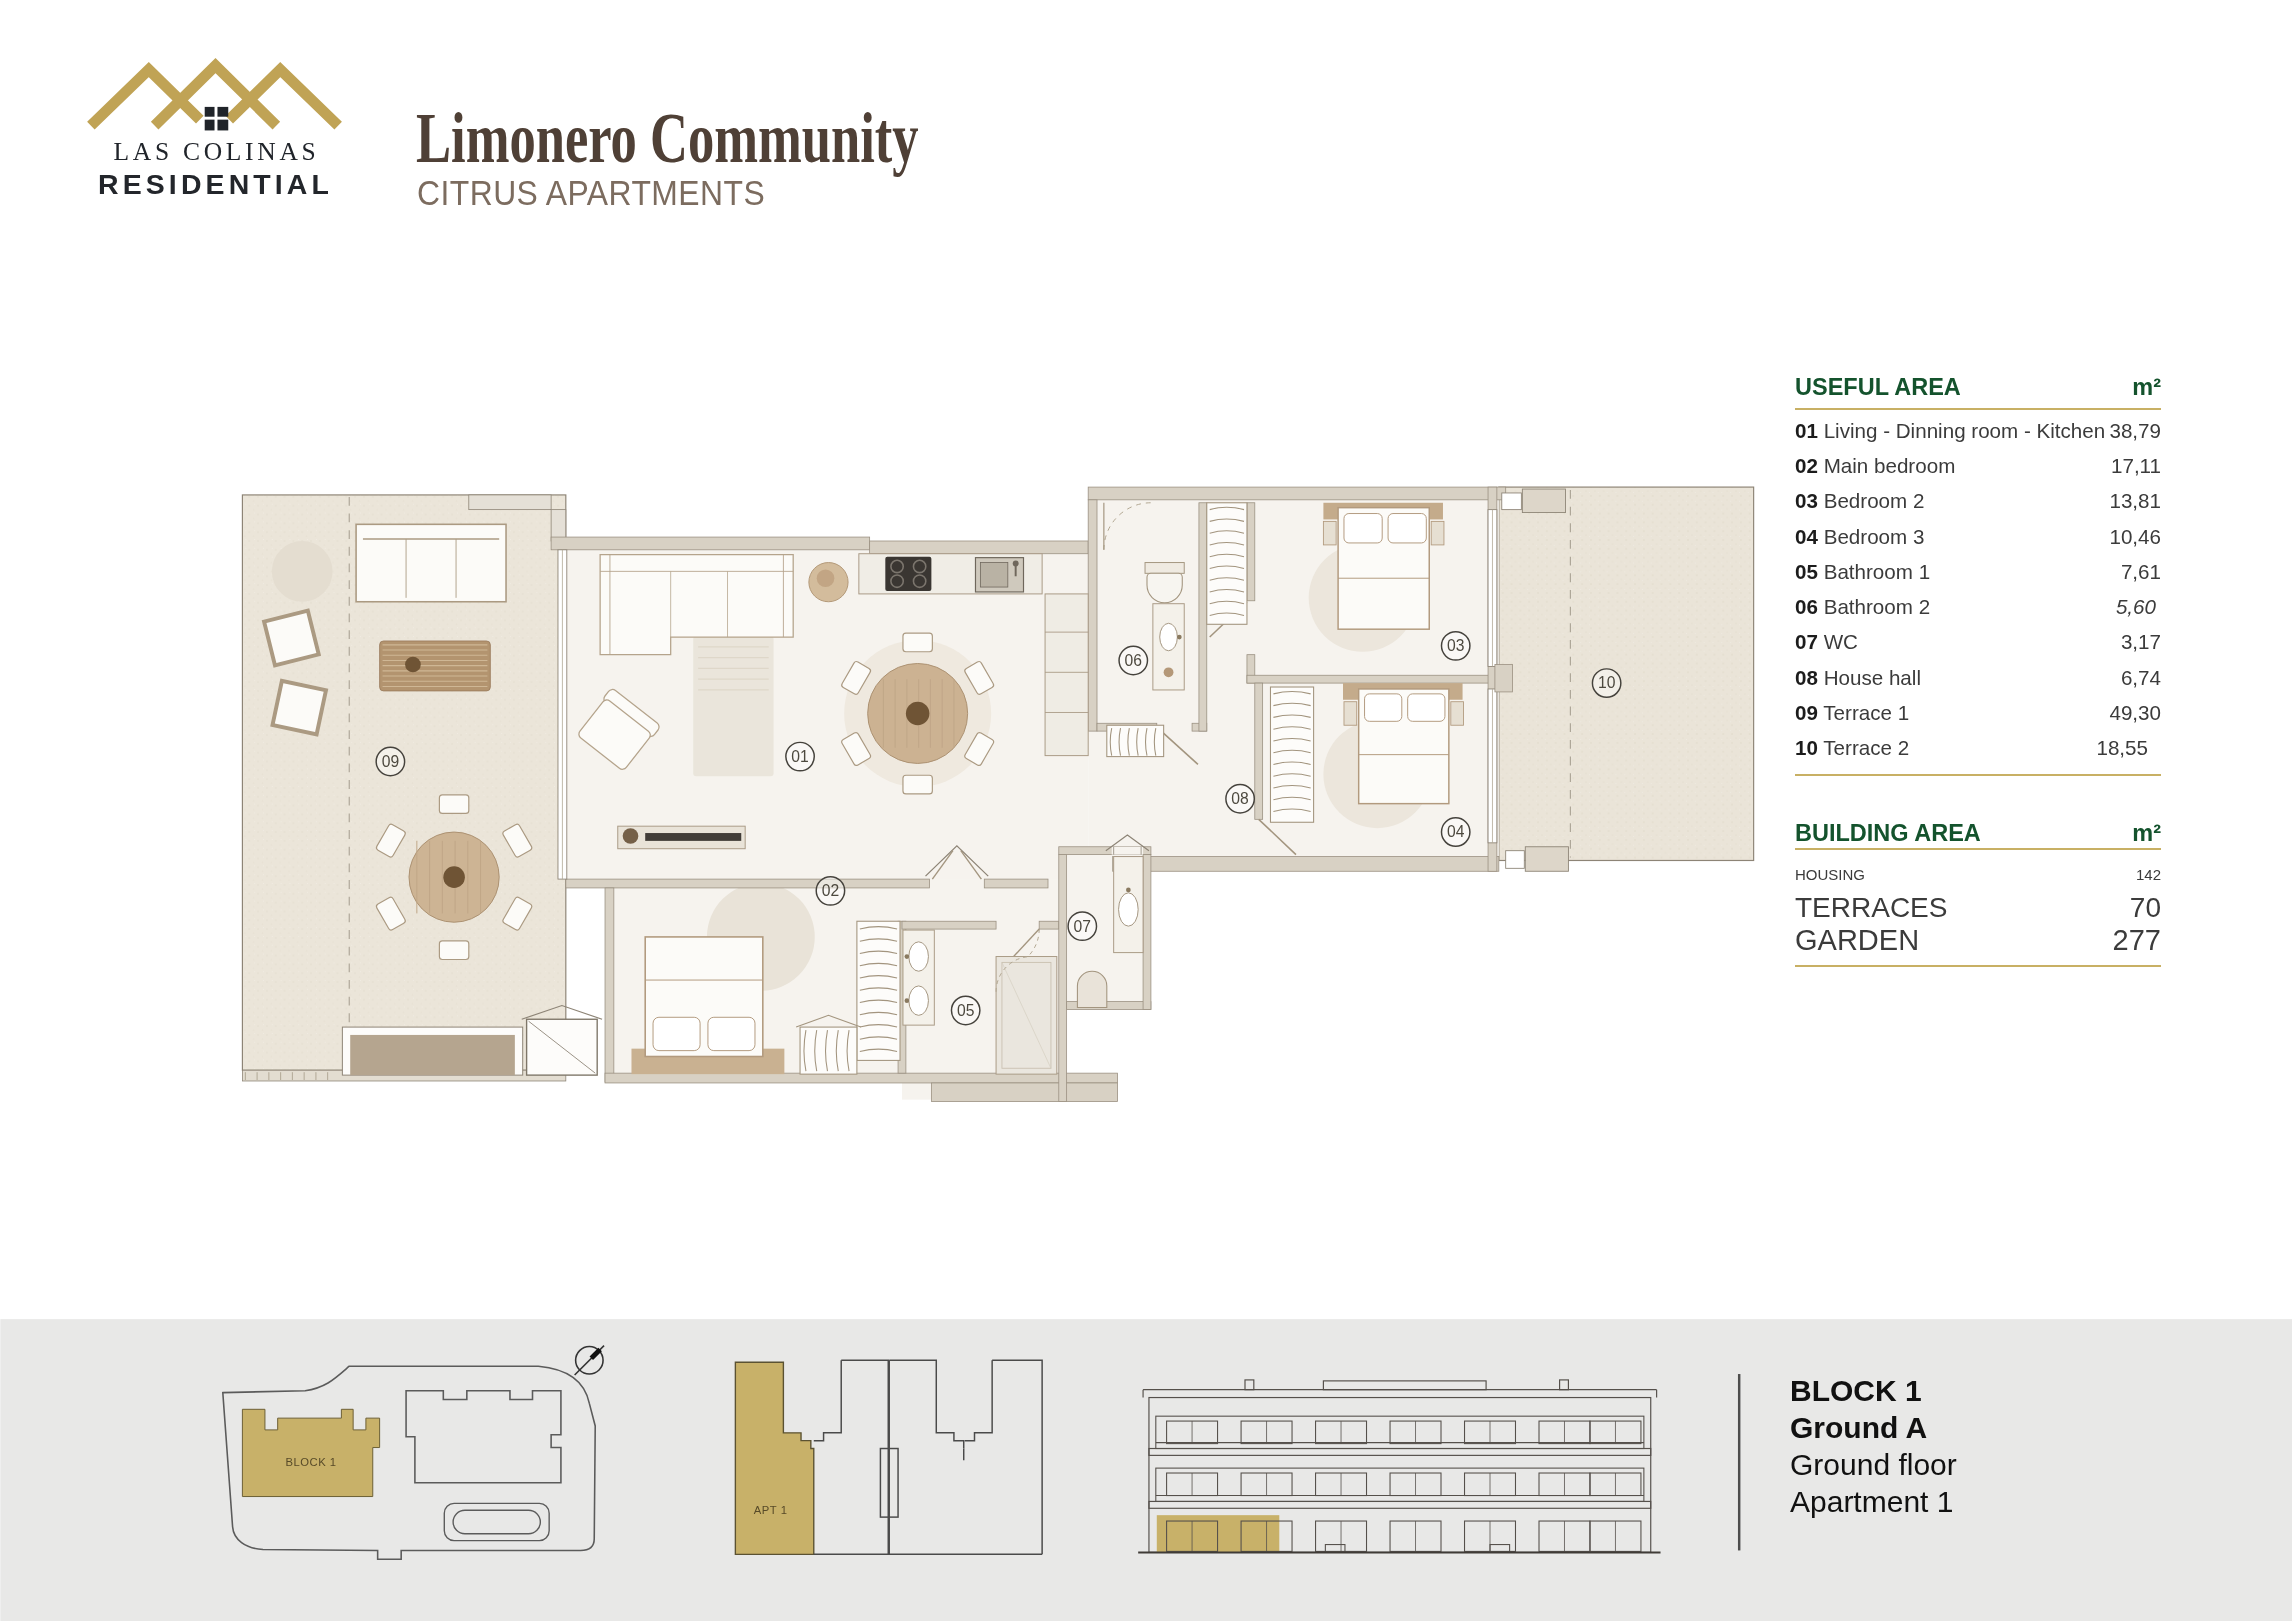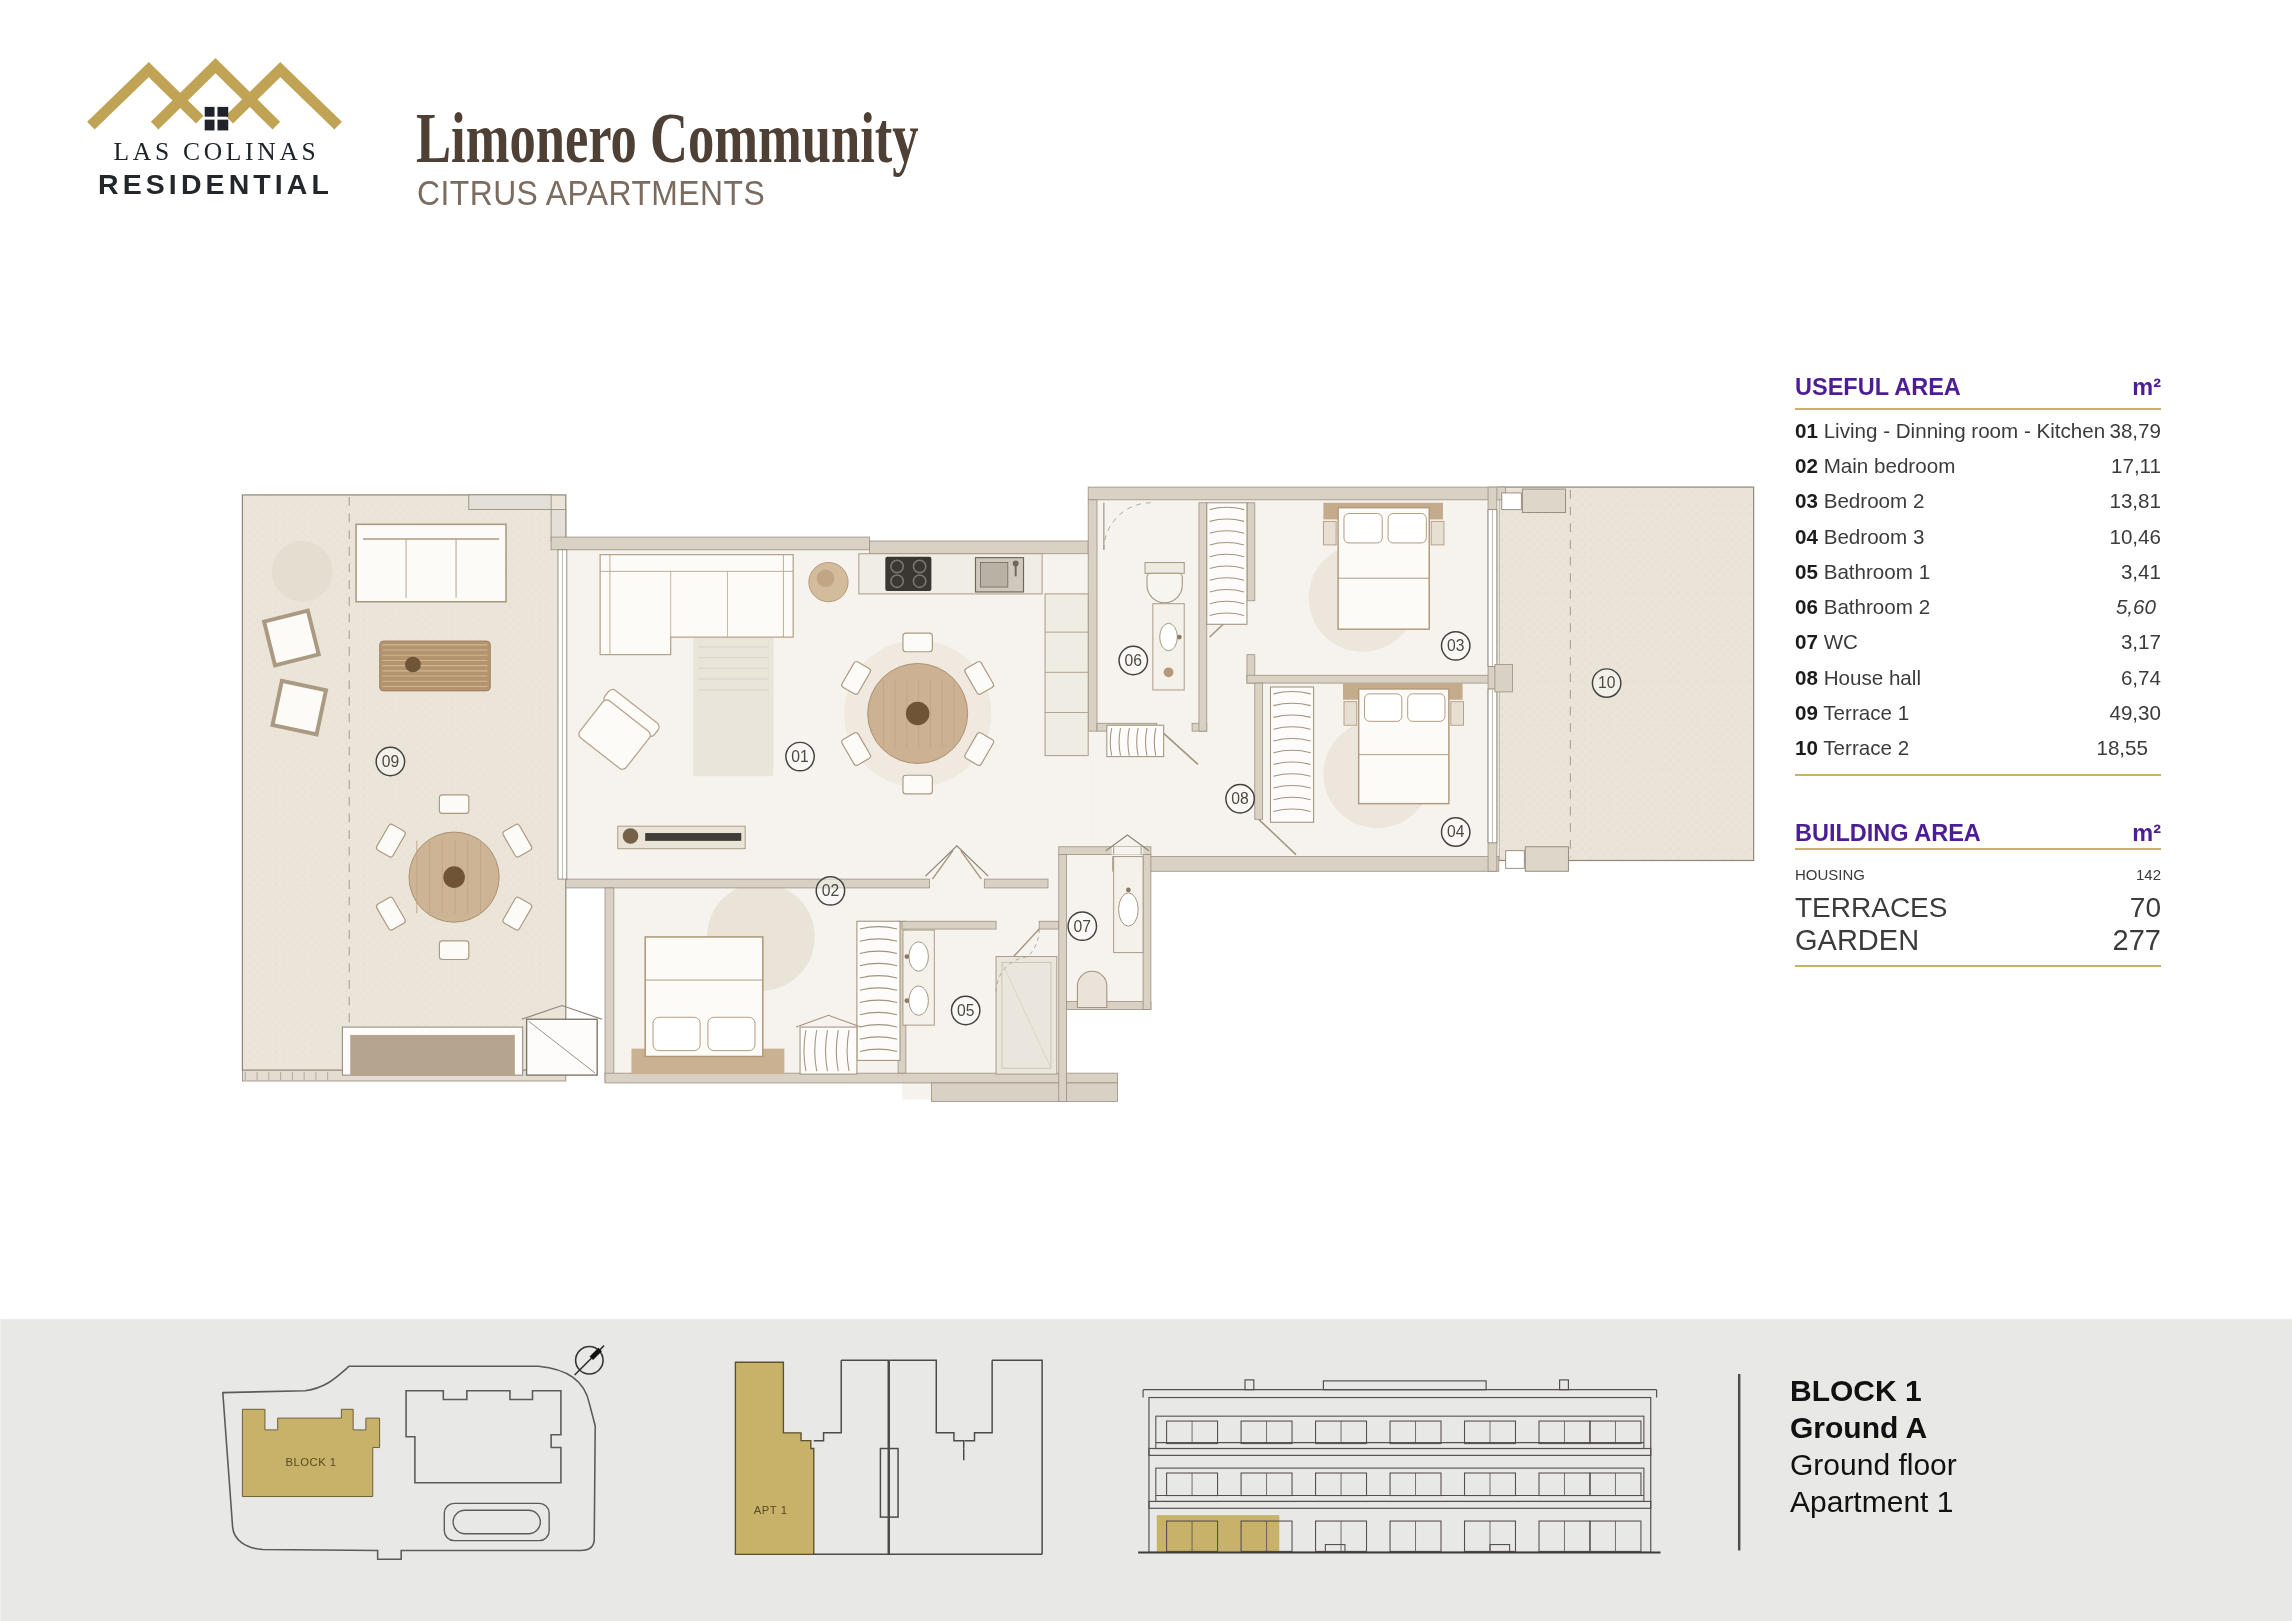--- a/index.html
+++ b/index.html
@@ -2,21 +2,21 @@
 <html><head>
 <meta charset="utf-8">
 <style>
 html,body{margin:0;padding:0;}
 body{width:2293px;height:1621px;position:relative;background:#ffffff;overflow:hidden;
      font-family:"Liberation Sans", sans-serif;}
 .abs{position:absolute;}
 #title1{left:416px;top:98px;font-family:"Liberation Serif",serif;font-weight:bold;
         font-size:71px;color:#4f4036;transform:scaleX(0.74);transform-origin:left top;white-space:nowrap;}
 #title2{left:417px;top:173px;font-size:35px;color:#7c6c5f;letter-spacing:0.5px;transform:scaleX(0.91);transform-origin:left top;white-space:nowrap;}
-.thead{font-weight:bold;color:#4c1d95;font-size:23.5px;}
+.thead{font-weight:bold;color:#14532d;font-size:23.5px;}
 .trow{font-size:20.6px;color:#3b3b3b;line-height:23.5px;}
 .trow b{color:#1c1c1c;font-weight:bold;}
 .goldline{background:#c8b064;height:2px;}
 #blocktext{left:1790px;top:1372px;font-size:30px;color:#111;line-height:37px;}
 #blocktext .b{font-weight:bold;}
 </style>
 </head>
 <body>
 
 <svg class="abs" style="left:0;top:0" width="2293" height="1621" viewBox="0 0 2339 1654">
@@ -600,21 +600,21 @@
 <div class="abs" style="left:1795px;top:374px;width:366px;">
   <div style="position:relative;">
     <span class="thead">USEFUL AREA</span>
     <span class="thead" style="position:absolute;right:0;top:0;">m²</span>
   </div>
   <div class="goldline" style="margin-top:6.9px;"></div>
   <div class="trow" style="margin-top:8.8px;position:relative;"><b>01</b> Living - Dinning room - Kitchen<span style="position:absolute;right:0;">38,79</span></div>
   <div class="trow" style="margin-top:11.8px;position:relative;"><b>02</b> Main bedroom<span style="position:absolute;right:0;">17,11</span></div>
   <div class="trow" style="margin-top:11.8px;position:relative;"><b>03</b> Bedroom 2<span style="position:absolute;right:0;">13,81</span></div>
   <div class="trow" style="margin-top:11.8px;position:relative;"><b>04</b> Bedroom 3<span style="position:absolute;right:0;">10,46</span></div>
-  <div class="trow" style="margin-top:11.8px;position:relative;"><b>05</b> Bathroom 1<span style="position:absolute;right:0;">3,41</span></div>
+  <div class="trow" style="margin-top:11.8px;position:relative;"><b>05</b> Bathroom 1<span style="position:absolute;right:0;">7,61</span></div>
   <div class="trow" style="margin-top:11.8px;position:relative;"><b>06</b> Bathroom 2<span style="position:absolute;right:5px;font-style:italic;">5,60</span></div>
   <div class="trow" style="margin-top:11.8px;position:relative;"><b>07</b> WC<span style="position:absolute;right:0;">3,17</span></div>
   <div class="trow" style="margin-top:11.8px;position:relative;"><b>08</b> House hall<span style="position:absolute;right:0;">6,74</span></div>
   <div class="trow" style="margin-top:11.8px;position:relative;"><b>09</b> Terrace 1<span style="position:absolute;right:0;">49,30</span></div>
   <div class="trow" style="margin-top:11.8px;position:relative;"><b>10</b> Terrace 2<span style="position:absolute;right:13px;">18,55</span></div>
   <div class="goldline" style="margin-top:13.7px;"></div>
 </div>
 
 <div class="abs" style="left:1795px;top:820px;width:366px;">
   <div style="position:relative;">

